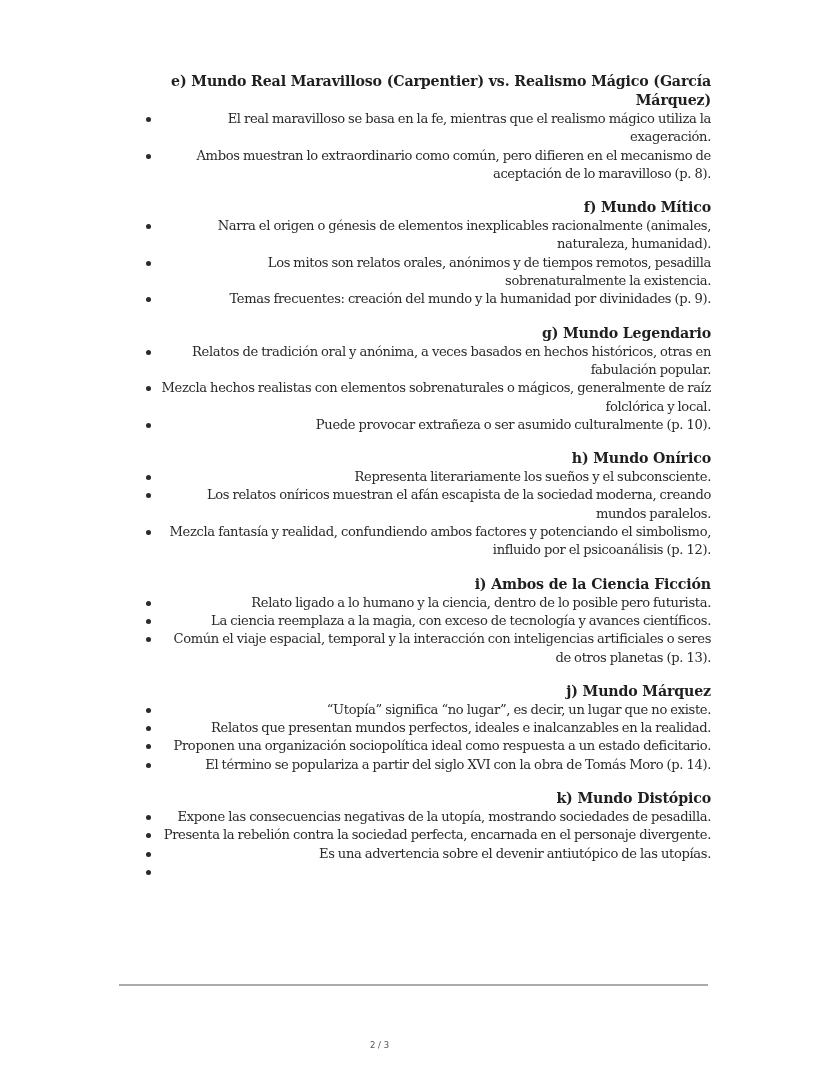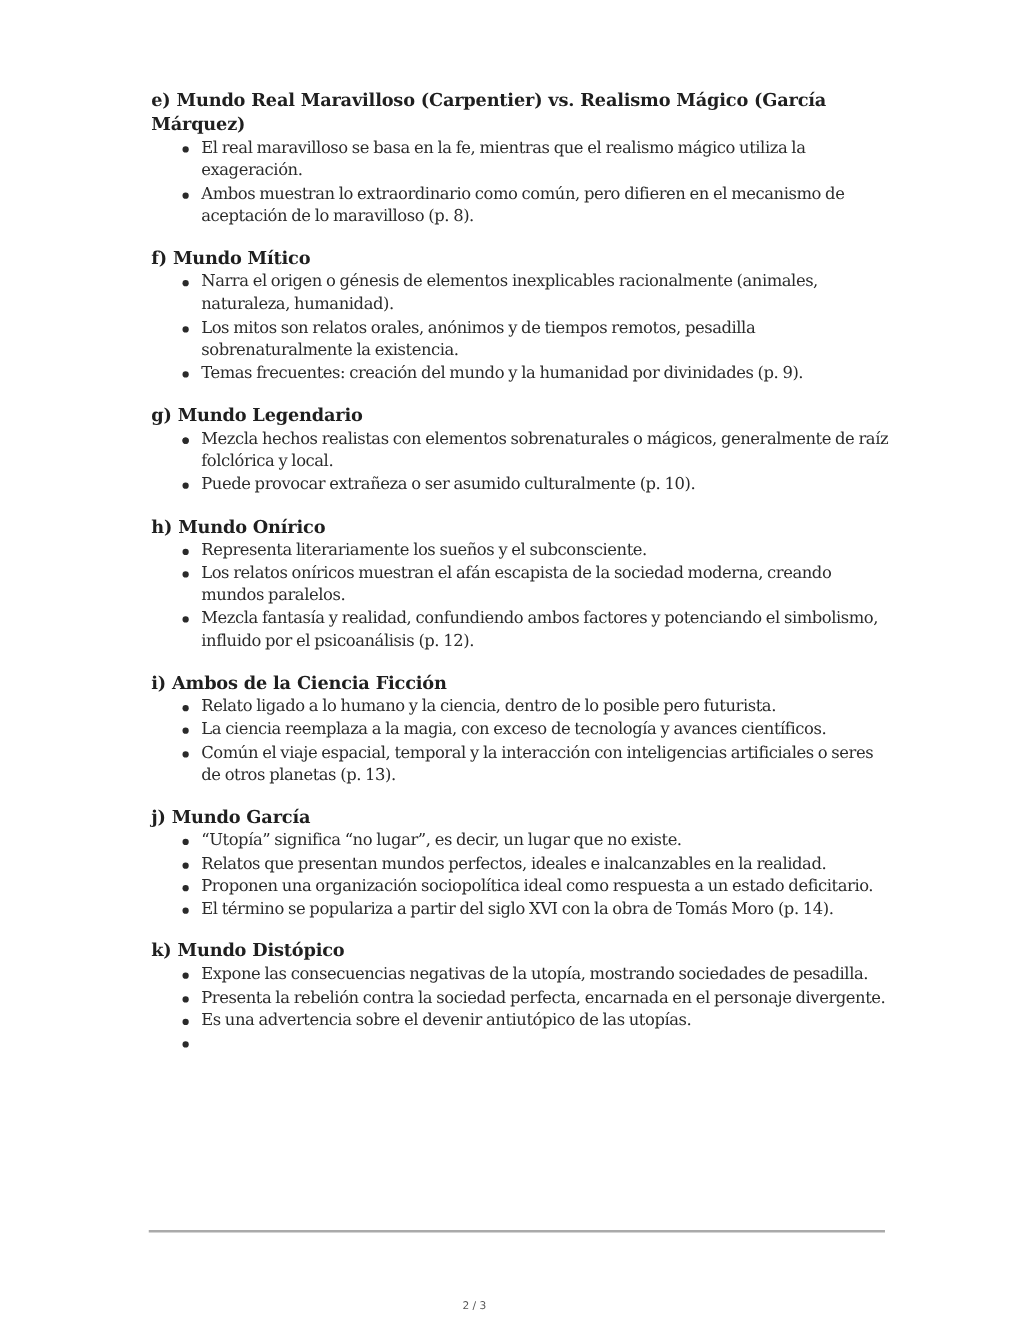--- a/index.html
+++ b/index.html
@@ -16,20 +16,21 @@
       color: #222222;
     }
     .page {
       position: absolute;
       left: 121px;
       top: 72px;
       width: 590px;
     }
     .section {
       margin: 0 0 15px 0;
+      text-align: right;
     }
     .section-title {
       font-family: "DejaVu Serif", serif;
       font-weight: bold;
       font-size: 14.2px;
       line-height: 19px;
       margin: 0;
       color: #1f1f1f;
       letter-spacing: -0.15px;
     }
@@ -93,21 +94,21 @@
     <ul class="bullets">
       <li><span class="dot"></span><span>Narra el origen o génesis de elementos inexplicables racionalmente (animales, naturaleza, humanidad).</span></li>
       <li><span class="dot"></span><span>Los mitos son relatos orales, anónimos y de tiempos remotos, pesadilla sobrenaturalmente la existencia.</span></li>
       <li><span class="dot"></span><span>Temas frecuentes: creación del mundo y la humanidad por divinidades (p. 9).</span></li>
     </ul>
   </div>
 
   <div class="section">
     <h3 class="section-title">g) Mundo Legendario</h3>
     <ul class="bullets">
-      <li><span class="dot"></span></li>
+      <li><span class="dot"></span><span>Relatos de tradición oral y anónima, a veces basados en hechos históricos, otras en fabulación popular.</span></li>
       <li><span class="dot"></span><span>Mezcla hechos realistas con elementos sobrenaturales o mágicos, generalmente de raíz folclórica y local.</span></li>
       <li><span class="dot"></span><span>Puede provocar extrañeza o ser asumido culturalmente (p. 10).</span></li>
     </ul>
   </div>
 
   <div class="section">
     <h3 class="section-title">h) Mundo Onírico</h3>
     <ul class="bullets">
       <li><span class="dot"></span><span>Representa literariamente los sueños y el subconsciente.</span></li>
       <li><span class="dot"></span><span>Los relatos oníricos muestran el afán escapista de la sociedad moderna, creando mundos paralelos.</span></li>
@@ -118,21 +119,21 @@
   <div class="section">
     <h3 class="section-title">i) Ambos de la Ciencia Ficción</h3>
     <ul class="bullets">
       <li><span class="dot"></span><span>Relato ligado a lo humano y la ciencia, dentro de lo posible pero futurista.</span></li>
       <li><span class="dot"></span><span>La ciencia reemplaza a la magia, con exceso de tecnología y avances científicos.</span></li>
       <li><span class="dot"></span><span>Común el viaje espacial, temporal y la interacción con inteligencias artificiales o seres de otros planetas (p. 13).</span></li>
     </ul>
   </div>
 
   <div class="section">
-    <h3 class="section-title">j) Mundo García</h3>
+    <h3 class="section-title">j) Mundo Márquez</h3>
     <ul class="bullets">
       <li><span class="dot"></span><span>“Utopía” significa “no lugar”, es decir, un lugar que no existe.</span></li>
       <li><span class="dot"></span><span>Relatos que presentan mundos perfectos, ideales e inalcanzables en la realidad.</span></li>
       <li><span class="dot"></span><span>Proponen una organización sociopolítica ideal como respuesta a un estado deficitario.</span></li>
       <li><span class="dot"></span><span>El término se populariza a partir del siglo XVI con la obra de Tomás Moro (p. 14).</span></li>
     </ul>
   </div>
 
   <div class="section">
     <h3 class="section-title">k) Mundo Distópico</h3>

